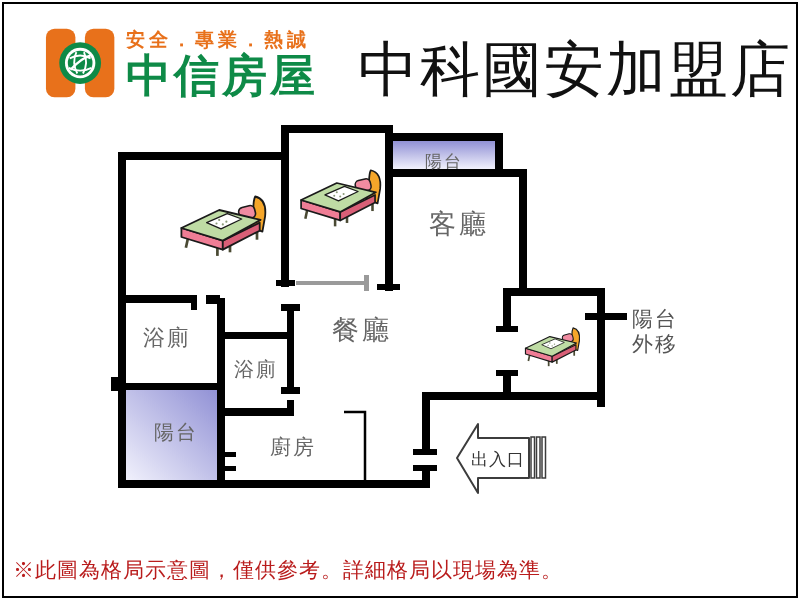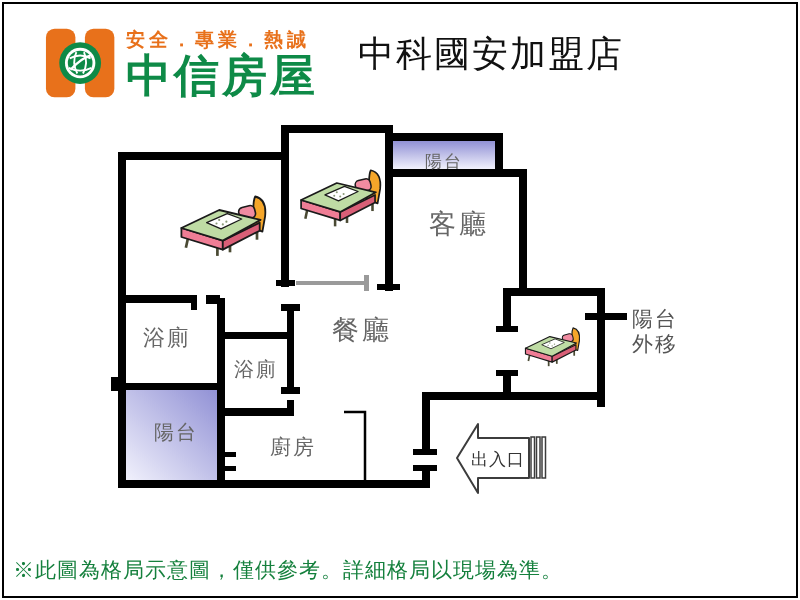--- a/index.html
+++ b/index.html
@@ -5,24 +5,24 @@
   html,body{margin:0;padding:0;background:#fff;}
   .page{position:relative;width:800px;height:600px;background:#fff;overflow:hidden;
         font-family:"Liberation Sans","DejaVu Sans",sans-serif;}
   .frame{position:absolute;inset:2px;border:2px solid #000;pointer-events:none;}
   .header{position:absolute;left:0;top:0;width:800px;height:115px;margin-left:20px;}
   .logo-svg{position:absolute;left:25px;top:26px;}
   .brandtext{position:absolute;left:106px;top:27px;width:230px;}
   .slogan{color:#e8711b;font-weight:bold;font-size:19px;letter-spacing:4px;white-space:nowrap;}
   .brand{color:#0e8a47;font-weight:bold;font-size:45px;letter-spacing:3px;line-height:1.05;white-space:nowrap;font-family:Liberation Serif, serif;}
   .title{position:absolute;left:338px;top:30px;font-family:"Liberation Serif","DejaVu Serif",serif;
-         font-size:36px;color:#111;letter-spacing:2px;white-space:nowrap;}
+         font-size:60px;color:#111;letter-spacing:2px;white-space:nowrap;}
   .plan{position:absolute;left:0;top:0;}
   .disclaimer{position:absolute;left:13px;top:556px;font-family:"Liberation Serif","DejaVu Serif",serif;
-              font-size:21px;color:#15803d;letter-spacing:1px;white-space:nowrap;}
+              font-size:21px;color:#b91c1c;letter-spacing:1px;white-space:nowrap;}
   text{font-family:"Liberation Sans","DejaVu Sans",sans-serif;}
 </style>
 </head>
 <body>
 
 <div class="page">
   <div class="frame"></div>
 
   <div class="header">
     <svg class="logo-svg" width="76" height="76" viewBox="0 0 80 80">

